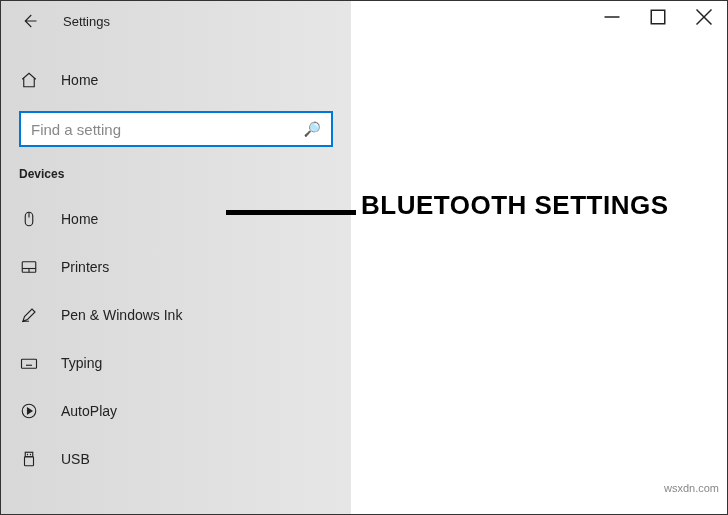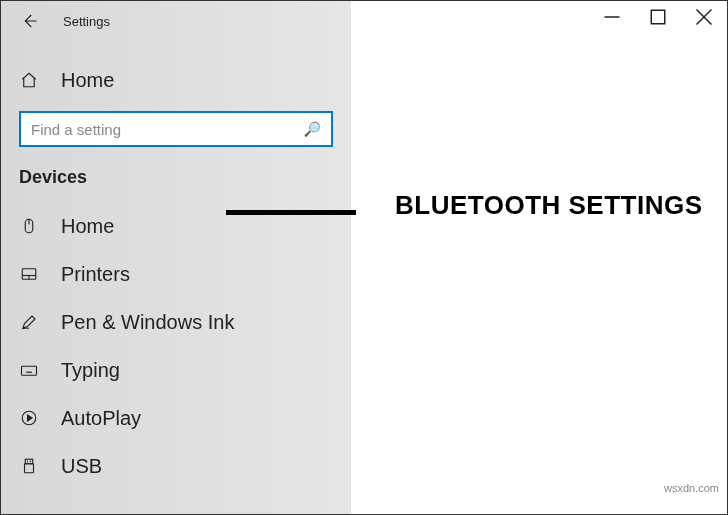--- a/index.html
+++ b/index.html
@@ -60,21 +60,21 @@
     .home-item .icon, .nav-item .icon {
       width: 20px;
       height: 20px;
       display: inline-flex;
       align-items: center;
       justify-content: center;
       margin-right: 22px;
       color: #222;
     }
     .home-item span.label, .nav-item span.label {
-      font-size: 20px;
+      font-size: 14px;
       color: #222;
     }
     .search-box {
       margin: 10px 18px 14px 18px;
       height: 36px;
       border: 2px solid #0078d7;
       background: #fff;
       display: flex;
       align-items: center;
       padding: 0 10px;
@@ -90,21 +90,21 @@
     }
     .search-box input::placeholder {
       color: #888;
     }
     .search-icon {
       color: #0078d7;
       font-size: 14px;
       transform: scaleX(-1);
     }
     .section-header {
-      font-size: 18px;
+      font-size: 12px;
       font-weight: 600;
       color: #222;
       padding: 6px 32px 14px 18px;
     }
     .nav-item {
       display: flex;
       align-items: center;
       height: 48px;
       padding-left: 18px;
       cursor: pointer;
@@ -141,21 +141,20 @@
     .annotation-text {
       position: absolute;
       top: 190px;
       left: 360px;
       font-weight: 700;
       font-size: 26px;
       line-height: 1.15;
       letter-spacing: 0.5px;
       color: #000;
       text-align: center;
-      margin-left: 34px;
     }
     .watermark {
       position: absolute;
       bottom: 20px;
       right: 8px;
       font-size: 11px;
       color: #888;
     }
     svg { width: 18px; height: 18px; stroke: #222; fill: none; stroke-width: 1.5; }
   </style>

